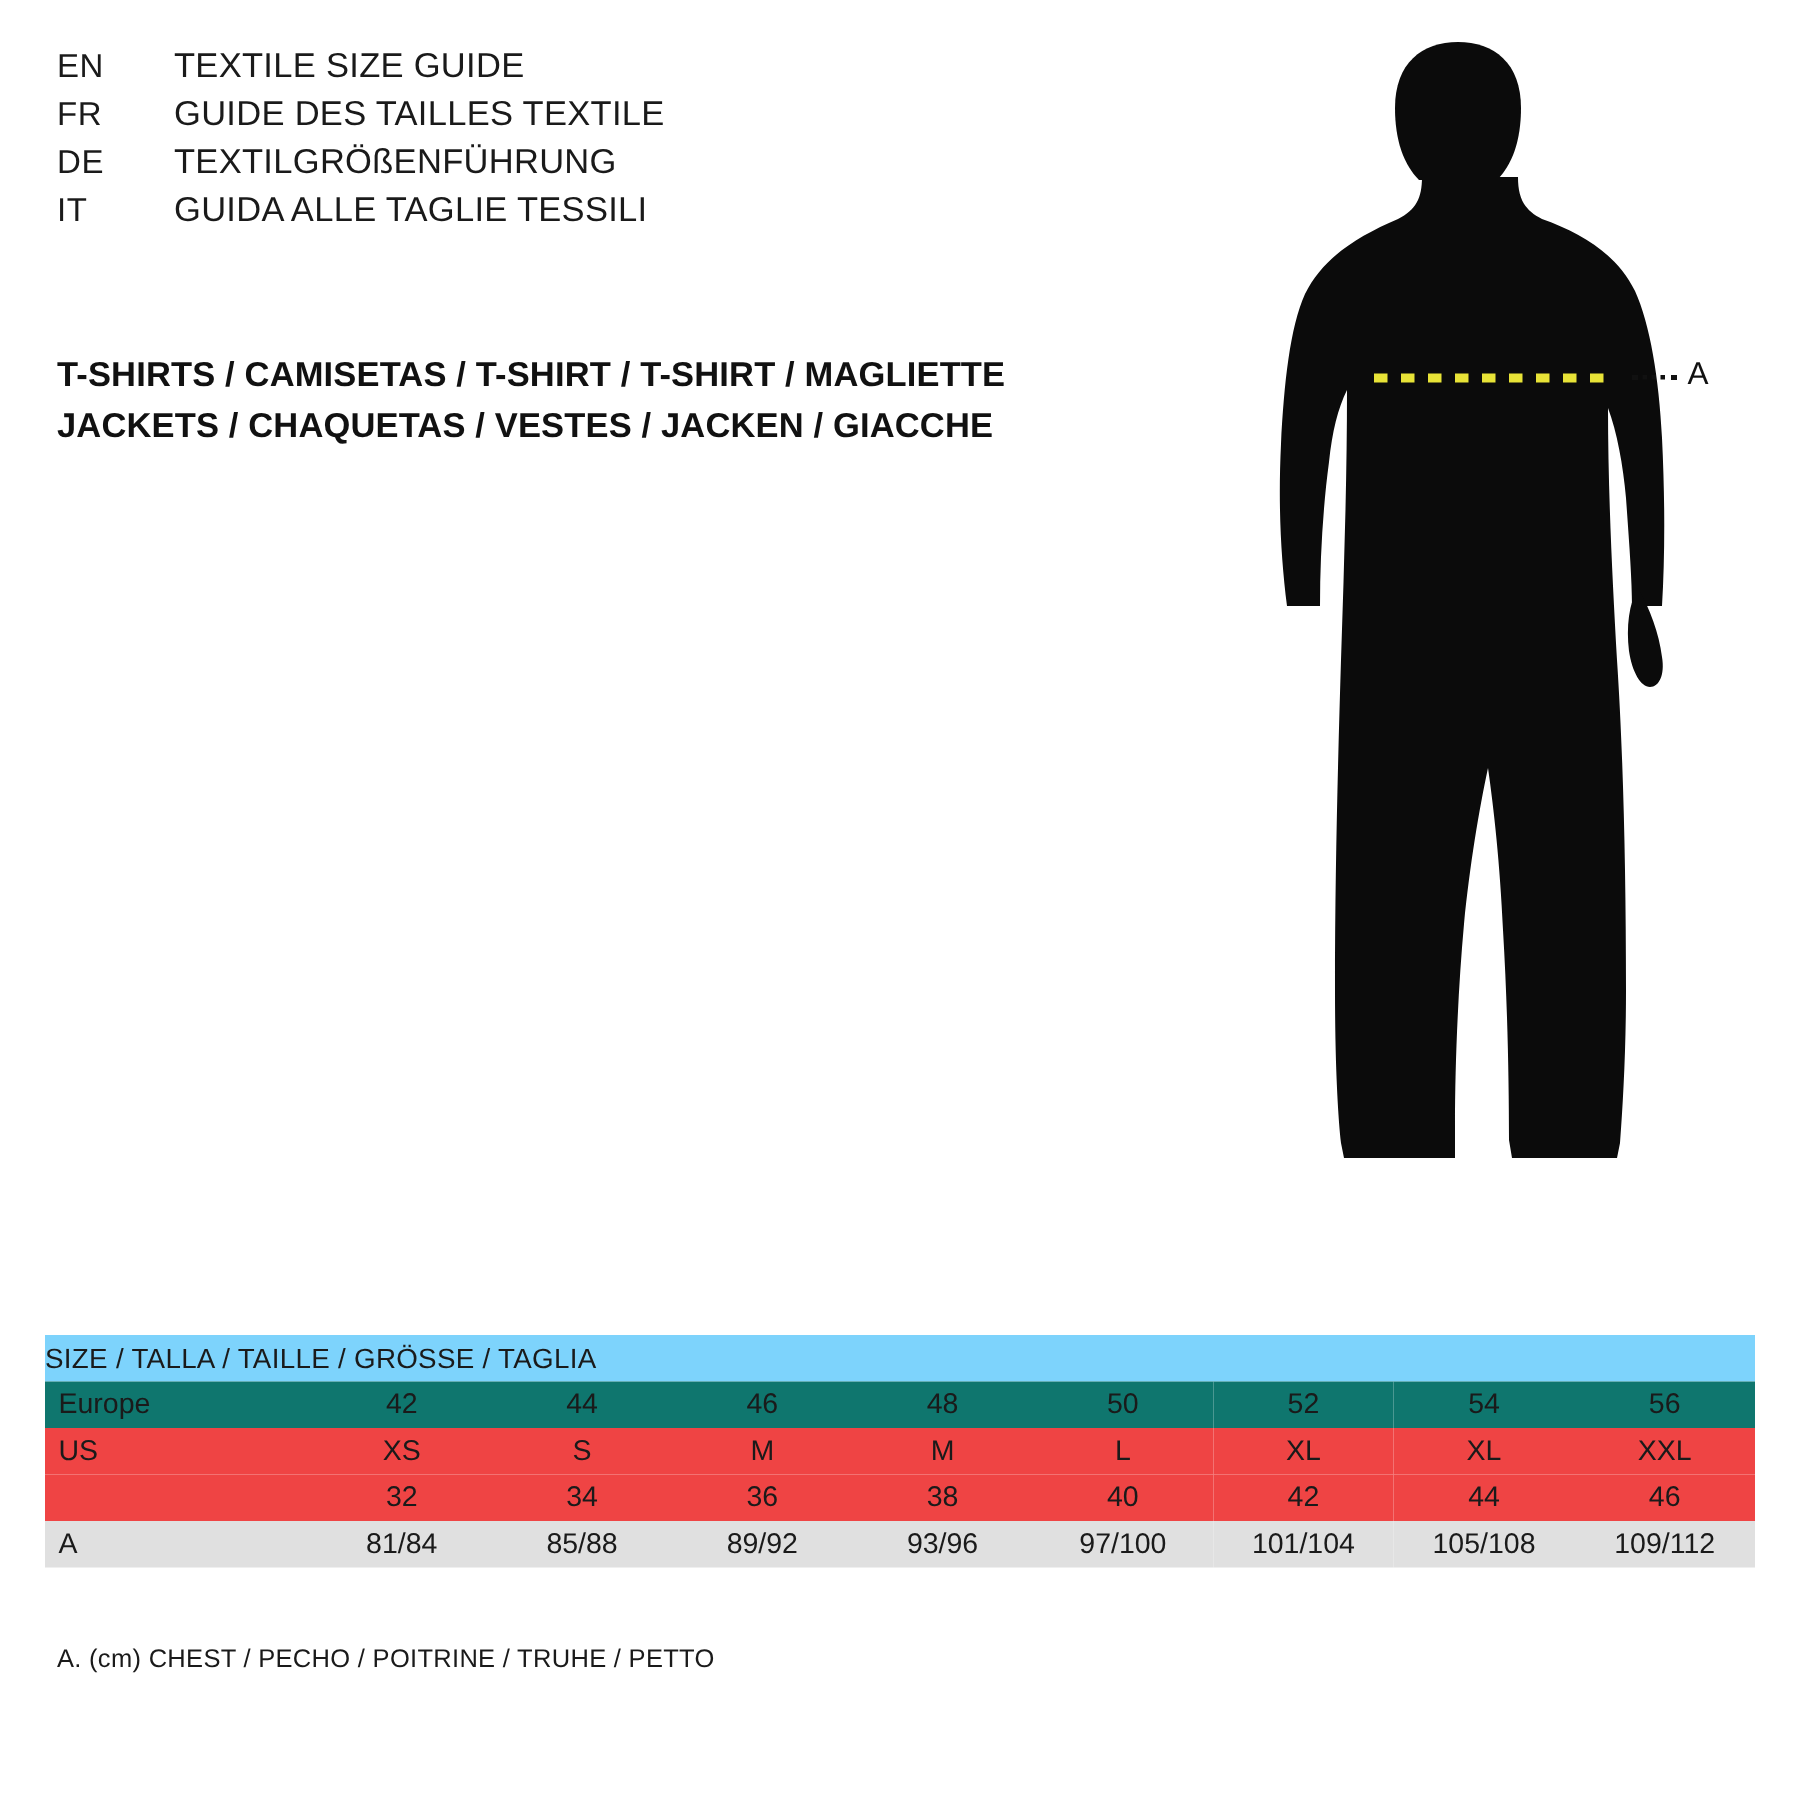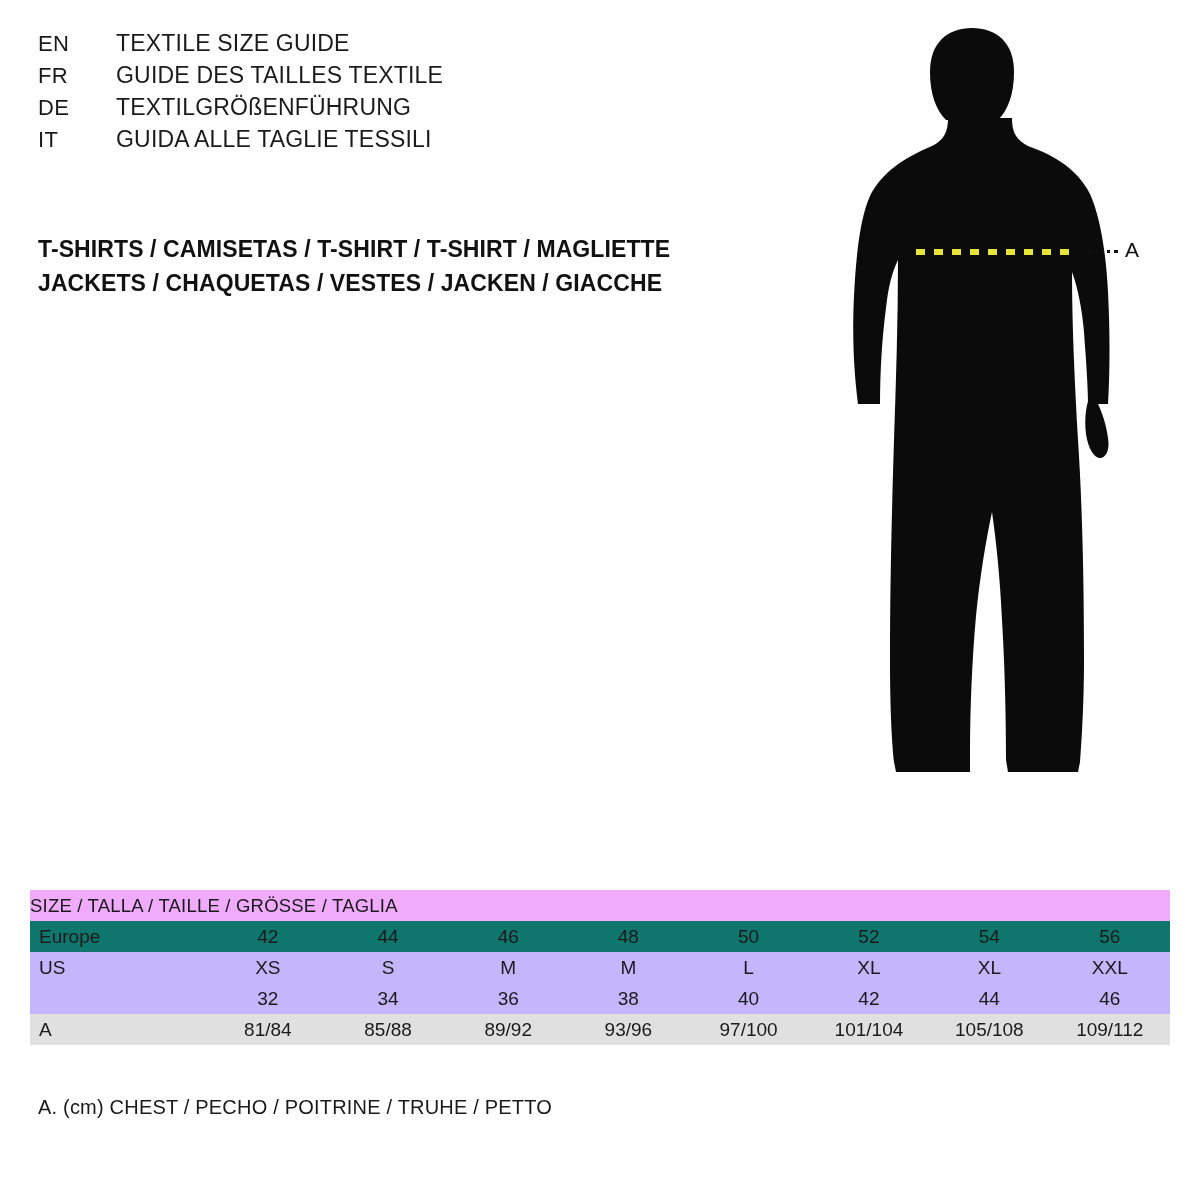--- a/index.html
+++ b/index.html
@@ -105,31 +105,31 @@
     width: 1140px;
     border-collapse: collapse;
     font-size: 19px;
   }
   table.size-table td {
     padding: 0;
     height: 31px;
     vertical-align: middle;
   }
   .band-head {
-    background: #f0abfc;
+    background: #7dd3fc;
     border-radius: 14px;
   }
   .band-head td {
     font-size: 18.5px;
     padding-left: 9px;
     letter-spacing: 0.2px;
     color: #1a1a1a;
   }
   .band-light {
-    background: #c4b5fd;
+    background: #ef4444;
   }
   .band-mid {
     background: #e0e0e0;
   }
   .band-white {
     background: #0f766e;
   }
   .rowlabel {
     padding-left: 9px !important;
     text-align: left;
@@ -138,21 +138,21 @@
   }
   .cell {
     text-align: center;
     width: 121px;
     color: #1a1a1a;
   }
   .footnote {
     position: absolute;
     left: 38px;
     top: 1096px;
-    font-size: 20px;
+    font-size: 17px;
     letter-spacing: 0.2px;
     color: #1a1a1a;
   }
 </style>
 </head>
 <body>
 
 <div class="page">
 
   <div class="lang-block">

